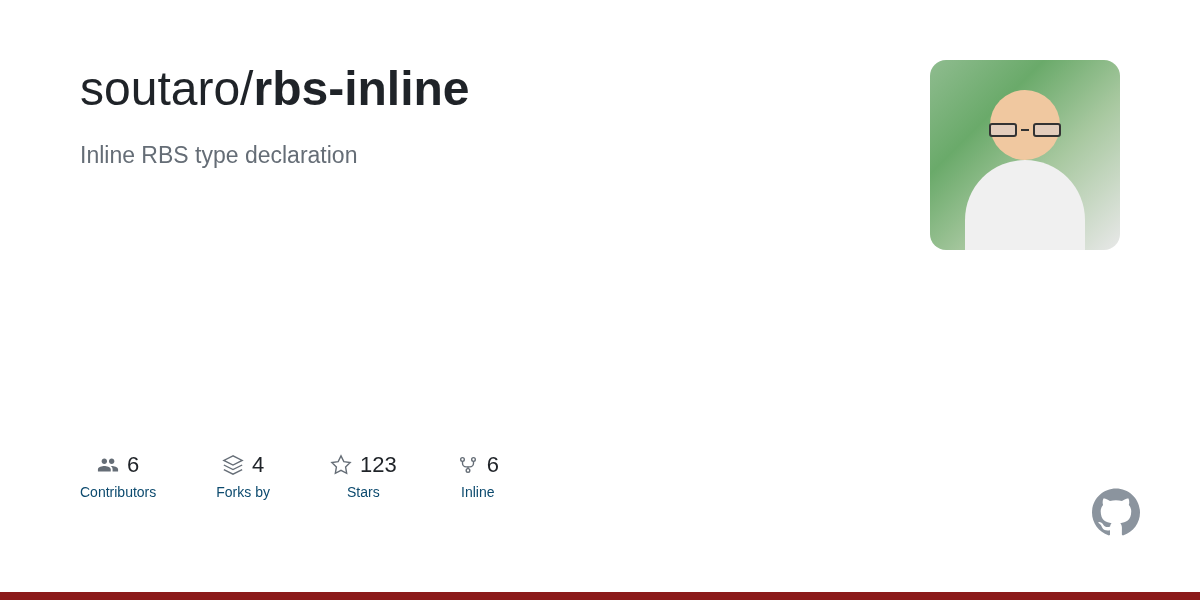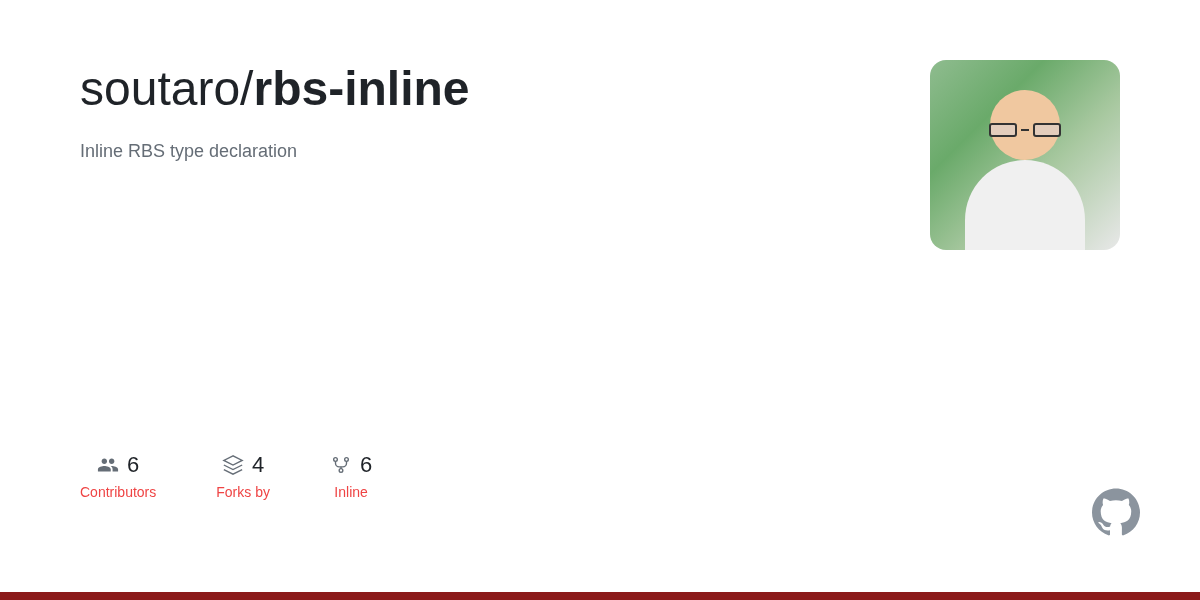--- a/index.html
+++ b/index.html
@@ -40,21 +40,21 @@
       color: #1f2328;
       line-height: 1.2;
       margin-bottom: 20px;
     }
 
     .repo-title span.bold {
       font-weight: 700;
     }
 
     .repo-description {
-      font-size: 18px;
+      font-size: 23px;
       color: #656d76;
       line-height: 1.5;
     }
 
     .avatar-container {
       margin-left: 40px;
       flex-shrink: 0;
     }
 
     .avatar-placeholder {
@@ -112,21 +112,21 @@
     }
 
     .stat-number {
       font-size: 22px;
       color: #1f2328;
       font-weight: 400;
     }
 
     .stat-label {
       font-size: 14px;
-      color: #ef4444;
+      color: #0c4a6e;
     }
 
     .stat-icon {
       color: #656d76;
       font-size: 20px;
       display: flex;
       align-items: center;
     }
 
     .github-icon-container {
@@ -206,20 +206,31 @@
             <path d="M12 2L2 7l10 5 10-5-10-5z"></path>
             <path d="M2 17l10 5 10-5"></path>
             <path d="M2 12l10 5 10-5"></path>
           </svg>
         </span>
         <span class="stat-number">4</span>
       </div>
       <span class="stat-label">Forks by</span>
     </div>
 
+    <div class="stat-item">
+      <div class="stat-top">
+        <span class="stat-icon">
+          <svg class="icon-svg" viewBox="0 0 24 24" xmlns="http://www.w3.org/2000/svg" stroke="#656d76" stroke-width="1.5" fill="none">
+            <polygon points="12,2 15.09,8.26 22,9.27 17,14.14 18.18,21.02 12,17.77 5.82,21.02 7,14.14 2,9.27 8.91,8.26"></polygon>
+          </svg>
+        </span>
+        <span class="stat-number">123</span>
+      </div>
+      <span class="stat-label">Stars</span>
+    </div>
 
     <div class="stat-item">
       <div class="stat-top">
         <span class="stat-icon">
           <svg class="icon-svg" viewBox="0 0 24 24" xmlns="http://www.w3.org/2000/svg" stroke="#656d76" stroke-width="1.5" fill="none">
             <circle cx="6" cy="6" r="2"></circle>
             <circle cx="18" cy="6" r="2"></circle>
             <circle cx="12" cy="18" r="2"></circle>
             <path d="M6 8v2c0 2.21 1.79 4 4 4h4c2.21 0 4-1.79 4-4V8"></path>
             <line x1="12" y1="14" x2="12" y2="16"></line>

